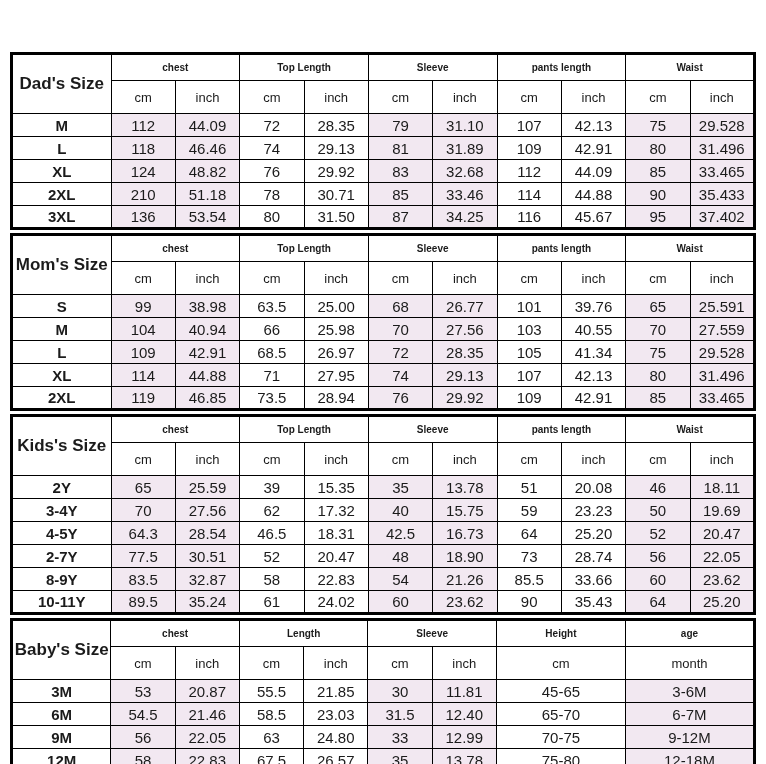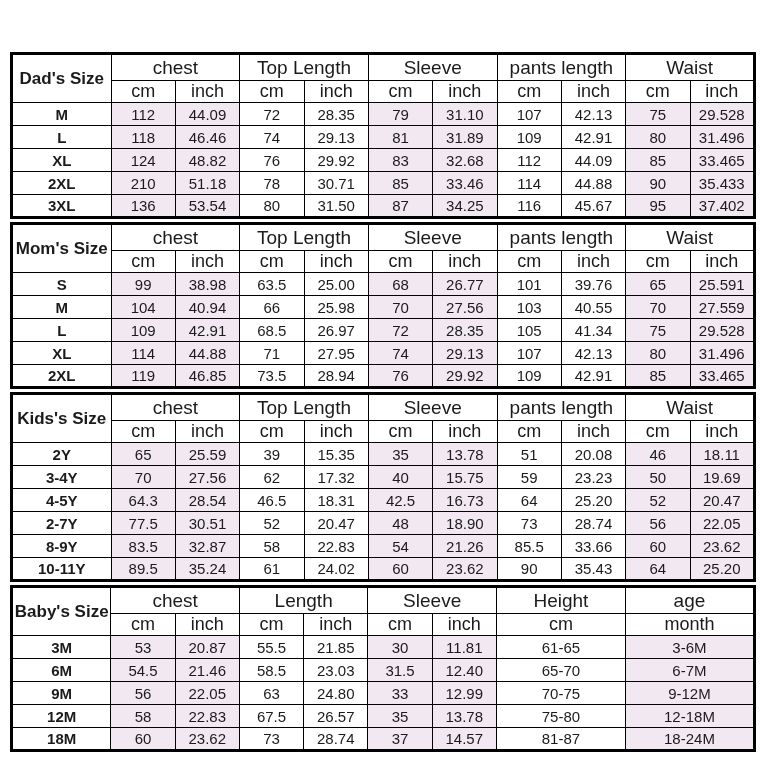--- a/index.html
+++ b/index.html
@@ -23,22 +23,22 @@
     vertical-align: middle;
     color: #1b1b1b;
     overflow: hidden;
     white-space: nowrap;
     padding: 0 1px;
   }
   col.c-label { width: 99px; }
   col.c-unit  { width: 64px; }
   col.c-wide  { width: 128.5px; }
   td.t-label { font-weight: bold; font-size: 17px; }
-  td.g-head  { font-weight: normal; font-size: 19px; height: 27px; }
-  td.u-head  { font-size: 18px; height: 19px; color: #222; }
+  td.g-head  { font-weight: bold; font-size: 10px; height: 27px; }
+  td.u-head  { font-size: 13px; height: 33px; color: #222; }
   td.r-label { font-weight: bold; font-size: 15px; height: 23px; }
   td.d-cell  { font-size: 15px; height: 23px; }
   td.shaded  { background: var(--shaded, #f2e8f1); }
   #tip-bar {
     margin-top: 6px;
     text-align: center;
     font-weight: bold;
     font-size: 15px;
     color: var(--tip, #e8312f);
     letter-spacing: 0.2px;
@@ -400,21 +400,21 @@
             <td class="u-head">month</td>
           </tr>
           <tr>
             <td class="r-label">3M</td>
             <td class="d-cell shaded">53</td>
             <td class="d-cell shaded">20.87</td>
             <td class="d-cell">55.5</td>
             <td class="d-cell">21.85</td>
             <td class="d-cell shaded">30</td>
             <td class="d-cell shaded">11.81</td>
-            <td class="d-cell">61-65</td>
+            <td class="d-cell">45-65</td>
             <td class="d-cell shaded">3-6M</td>
           </tr>
           <tr>
             <td class="r-label">6M</td>
             <td class="d-cell shaded">54.5</td>
             <td class="d-cell shaded">21.46</td>
             <td class="d-cell">58.5</td>
             <td class="d-cell">23.03</td>
             <td class="d-cell shaded">31.5</td>
             <td class="d-cell shaded">12.40</td>

